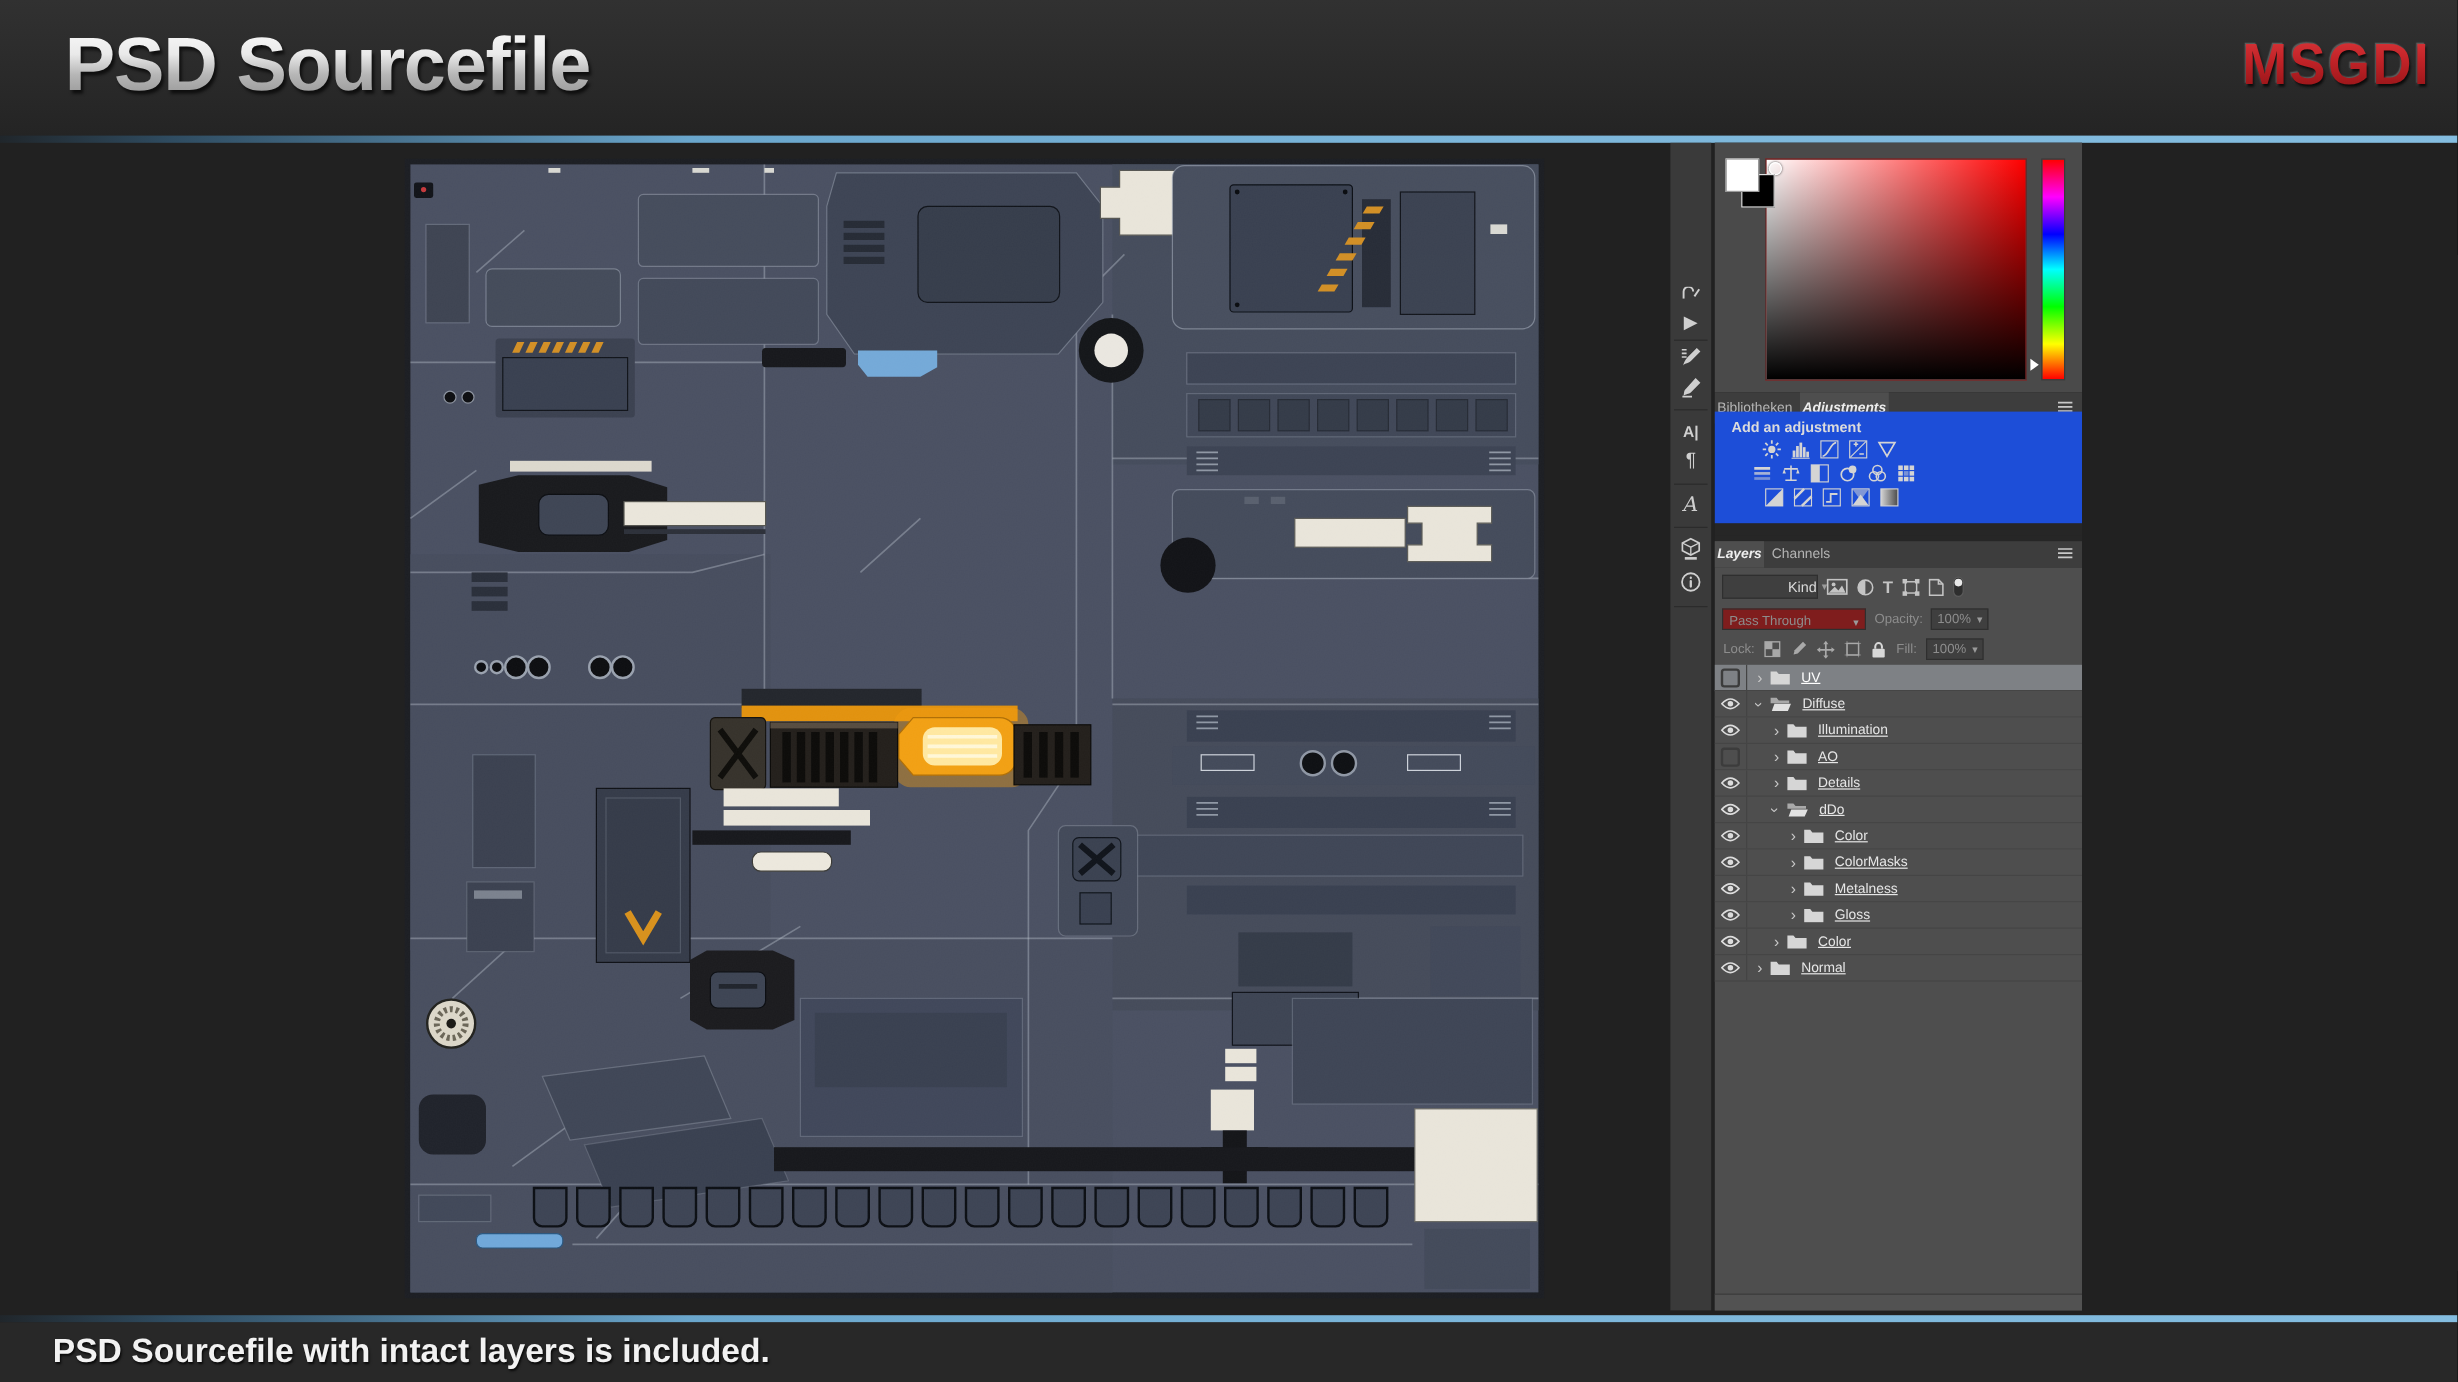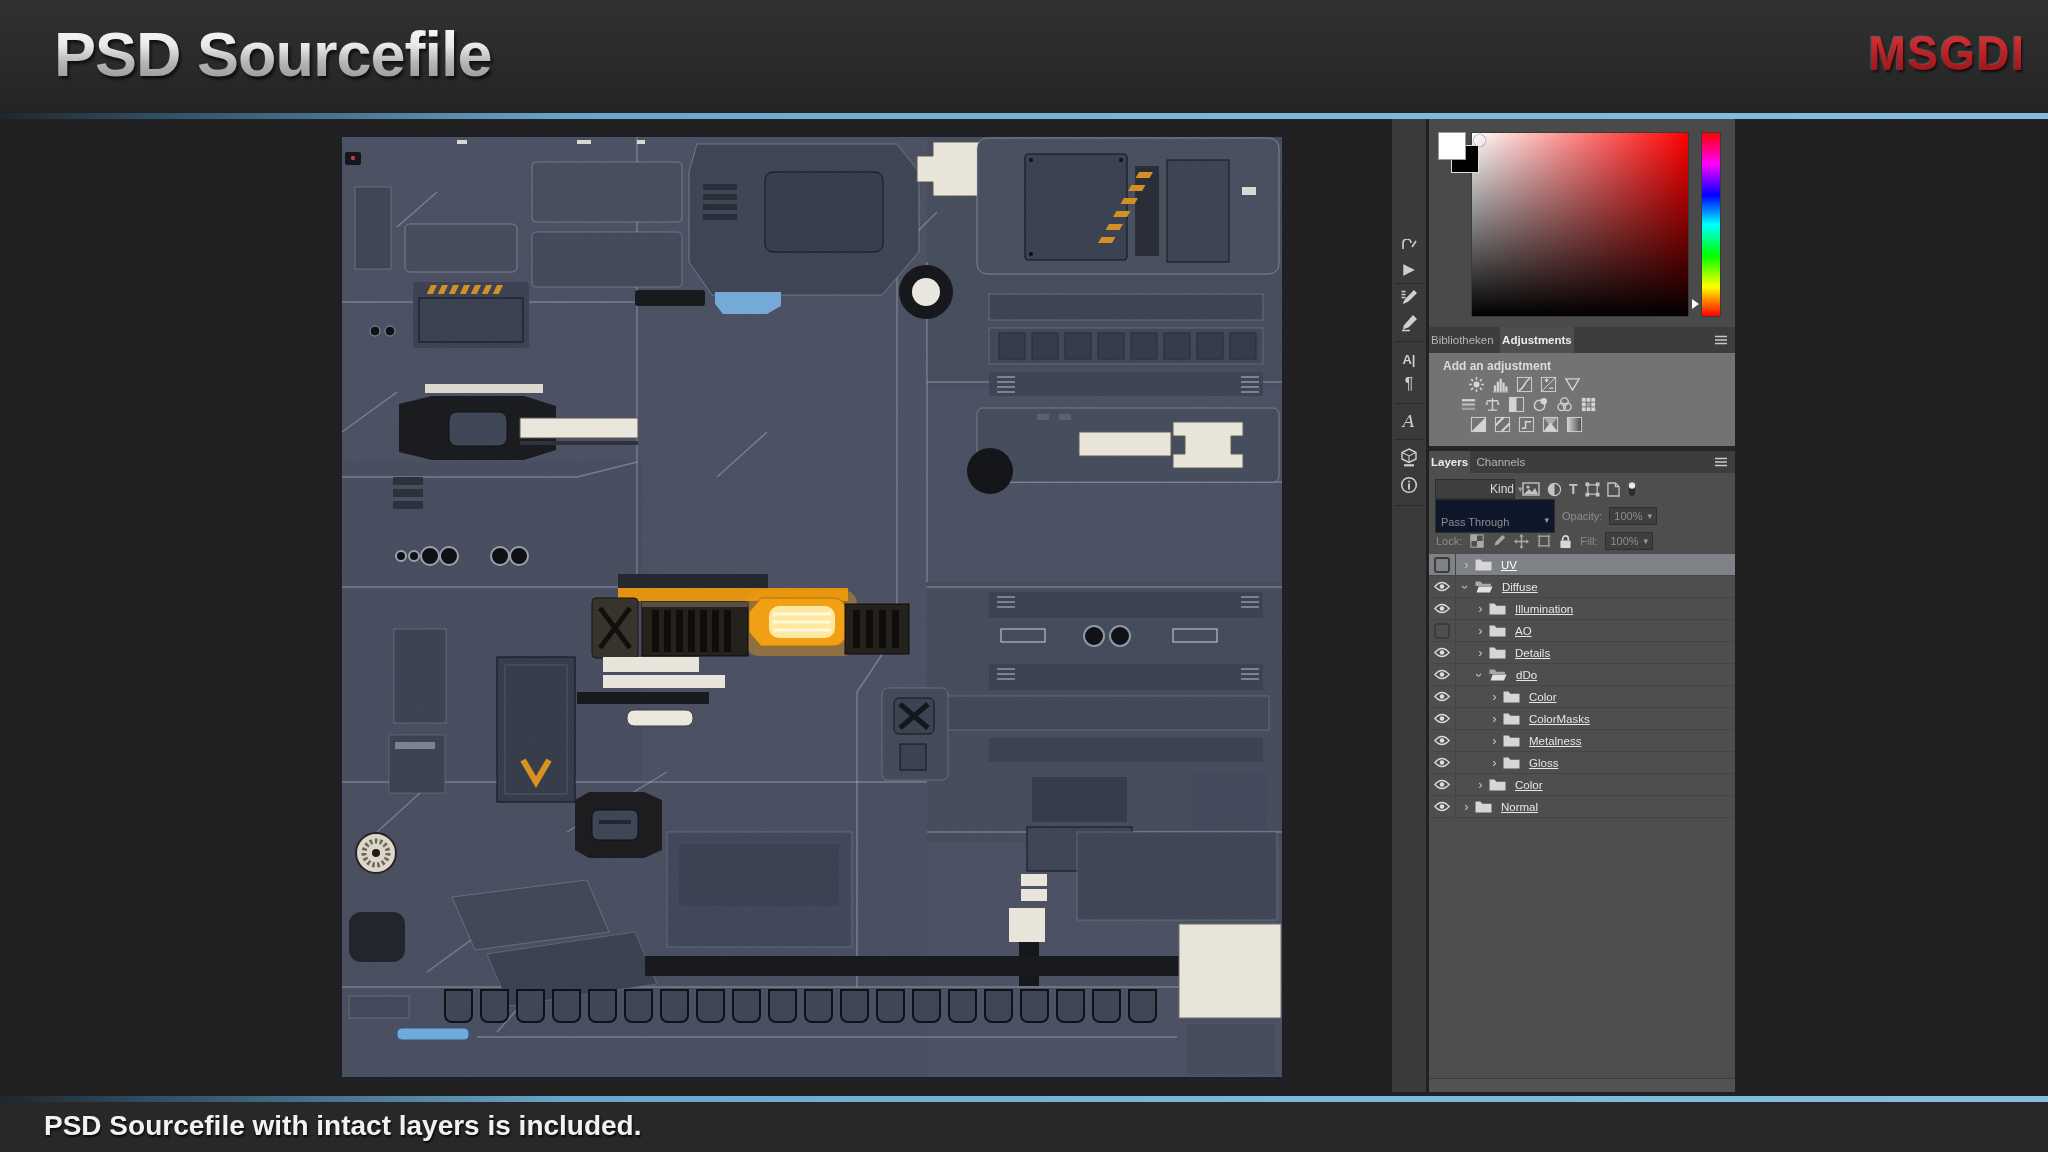--- a/index.html
+++ b/index.html
@@ -55,46 +55,46 @@
           background:linear-gradient(180deg,#f00 0%,#f0f 17%,#00f 34%,#0ff 50%,#0f0 67%,#ff0 84%,#f00 100%);}
   .huearrow{left:263px;top:180px;width:0;height:0;border-top:5px solid transparent;
             border-bottom:5px solid transparent;border-left:7px solid #fff;}
 
   .tabbar{left:0;width:306px;background:#3d3d3d;}
   .adj-tabbar{top:208px;height:26px;}
   .layers-tabbar{top:332px;height:22px;}
   .tab{display:inline-block;padding:0 2px;font-size:11.5px;color:#b4b4b4;vertical-align:top;}
   .adj-tabbar .tab{line-height:26px;}
   .layers-tabbar .tab{line-height:22px;}
-  .tab.active{background:#4e4e4e;color:#ededed;font-weight:bold;}
+  .tab.active{background:#4e4e4e;color:#ededed;font-weight:bold;font-style:italic;}
   .hamburger{position:absolute;right:7px;top:50%;transform:translateY(-50%);}
 
-  .adj-body{left:0;top:234px;width:306px;height:93px;background:#737373;}
+  .adj-body{left:0;top:224px;width:306px;height:93px;background:#1d4ed8;}
   .adj-heading{padding:6px 0 0 14px;font-size:12px;font-weight:bold;color:#dcdcdc;}
   .adj-row{display:flex;gap:7px;margin-top:3px;}
   .adj-row.r1{padding-left:39px;}
   .adj-row.r2{padding-left:31px;}
   .adj-row.r3{padding-left:41px;}
   .aicon{width:17px;height:17px;display:inline-flex;}
 
   .panel-gap{left:0;top:327px;width:306px;height:5px;background:#262626;}
 
   .layers-body{left:0;top:354px;width:306px;height:619px;background:#4e4e4e;}
   .filter-row{position:absolute;left:0;top:4px;right:0;height:24px;display:flex;align-items:center;
               gap:7px;padding:0 6px;}
   .kind-box{width:80px;height:20px;background:#3f3f3f;border:1px solid #2f2f2f;display:flex;
             align-items:center;gap:4px;padding:0 4px;box-sizing:border-box;}
   .kind-box .ktext{font-size:12px;color:#dadada;margin-left:46px;}
   .chev{margin-left:auto;font-size:9px;color:#9a9a9a;line-height:1;}
   .ficon{display:inline-flex;align-items:center;}
 
   .blend-row{position:absolute;left:0;top:32px;right:0;height:22px;display:flex;align-items:center;
              gap:7px;padding:0 6px;}
-  .passbox{width:120px;height:18px;background:#0f172a;border:1px solid #2f2f2f;display:flex;
-           align-items:flex-start;padding:16px 5px;box-sizing:border-box;}
+  .passbox{width:120px;height:18px;background:#7f1d1d;border:1px solid #2f2f2f;display:flex;
+           align-items:flex-end;padding:0 5px;box-sizing:border-box;}
   .dimtext{font-size:11px;color:#8d8d8d;}
   .valbox{height:18px;background:#3f3f3f;border:1px solid #2f2f2f;display:flex;align-items:center;
           gap:5px;padding:0 4px;box-sizing:border-box;}
 
   .lock-row{position:absolute;left:0;top:58px;right:0;height:20px;display:flex;align-items:center;
             gap:8px;padding:0 7px;}
 
   .layer-rows{position:absolute;left:0;top:81px;right:0;}
   .layer-row{display:flex;height:22px;align-items:center;background:#4e4e4e;
              border-bottom:1px solid #454545;box-sizing:border-box;}

